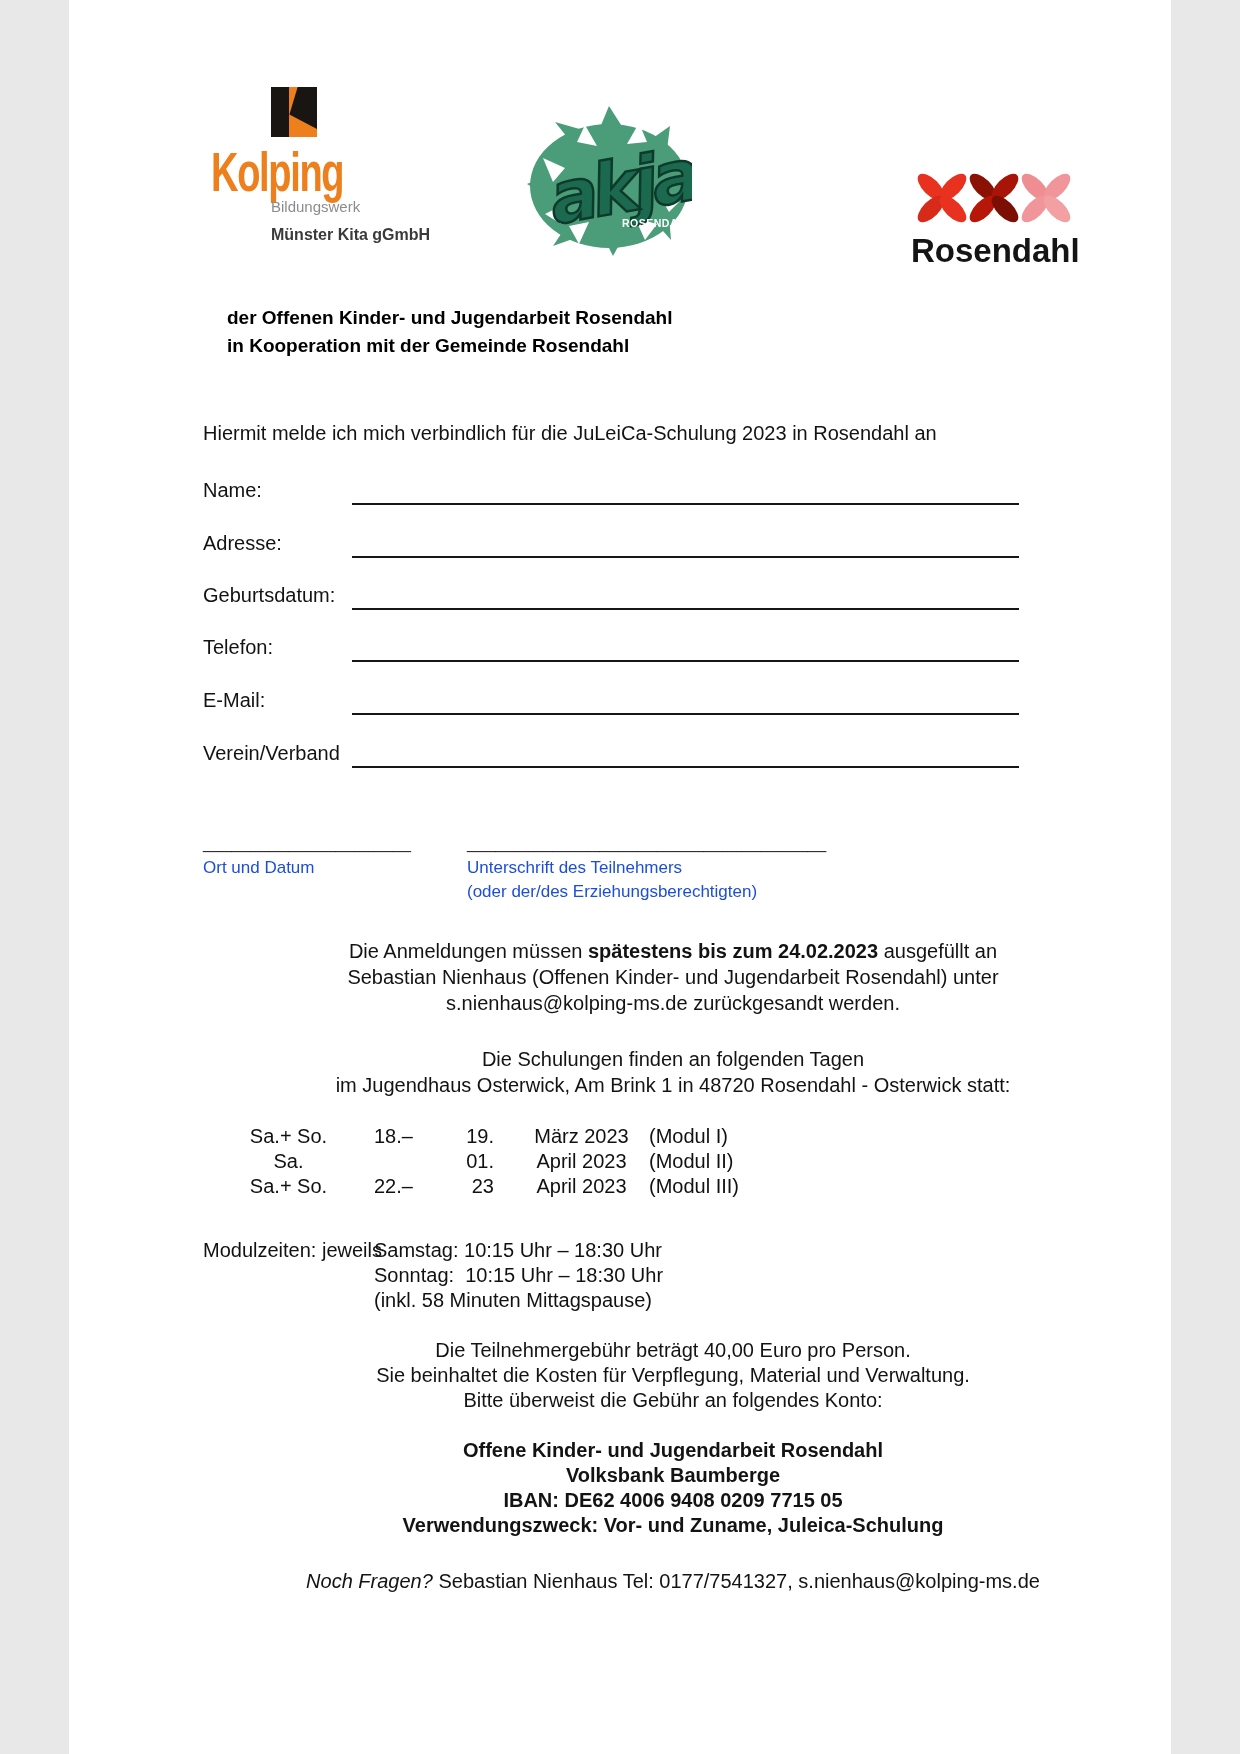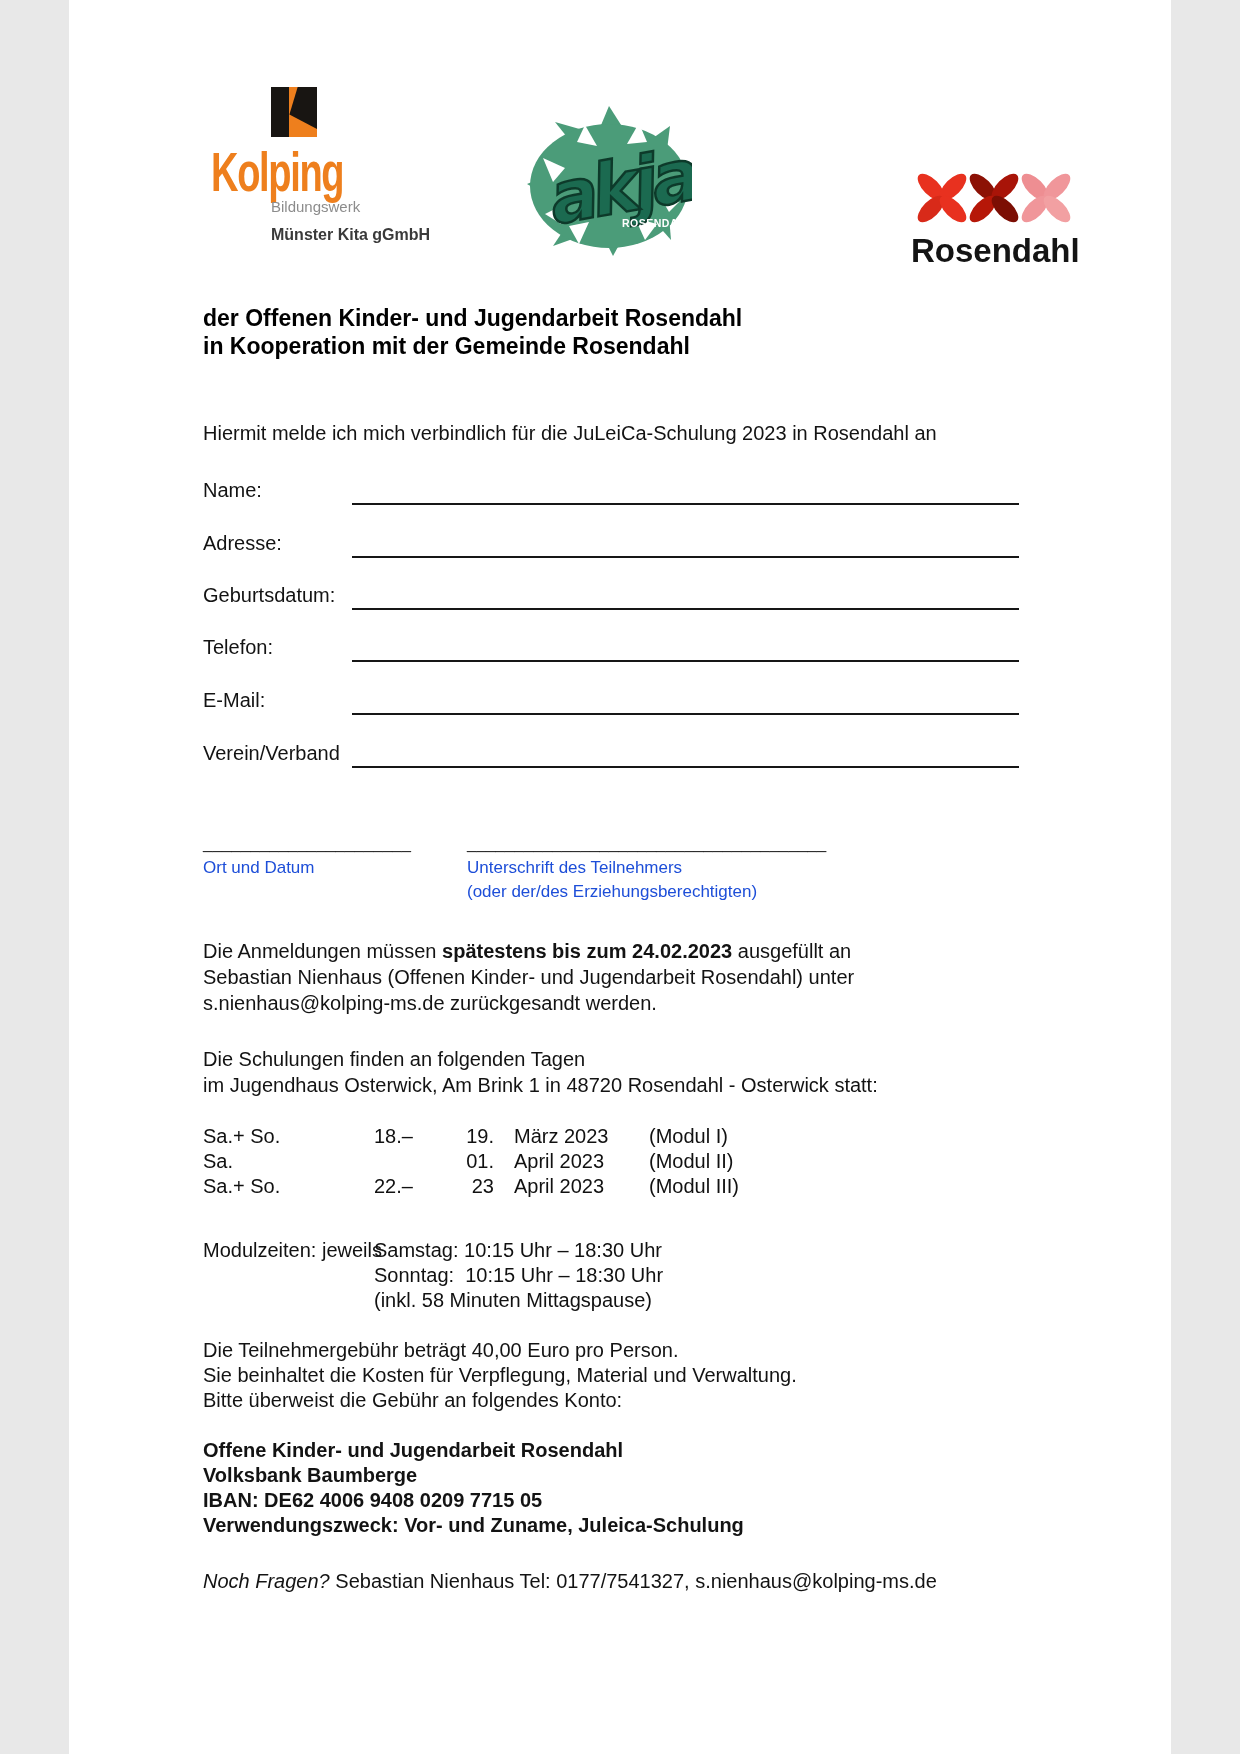--- a/index.html
+++ b/index.html
@@ -18,35 +18,35 @@
   .kolping-sub1 { position:absolute; left:202px; top:198px; font-size:15px; color:#8c8c8c; line-height:17px; }
   .kolping-sub2 { position:absolute; left:202px; top:226px; font-size:16px; font-weight:bold; color:#3a3a3a; line-height:18px; }
   
   .akja-svg { position:absolute; left:458px; top:106px; }
   
   .rosendahl-svg { position:absolute; left:842px; top:166px; }
   .rosendahl-word { position:absolute; left:842px; top:232px; font-size:33px; font-weight:bold; color:#141414; letter-spacing:0px; }
   
   .title-block { position:absolute; left:134px; top:304px; width:900px; }
   .title-block h1 { margin:0 0 4px 0; font-size:30px; line-height:36px; font-weight:bold; color:#000; }
-  .title-sub { font-size:23px; line-height:28px; font-weight:bold; color:#000; }
+  .title-sub { font-size:19px; line-height:28px; font-weight:bold; color:#000;margin-left:24px; }
   
   .txt { font-size:20px; line-height:26px; color:#131313; }
   .intro { position:absolute; left:134px; top:420px; width:900px; }
   
   .field-row { position:absolute; left:134px; width:816px; height:31px; display:flex; align-items:flex-end; }
   .field-label { min-width:149px; font-size:20px; padding-bottom:3px; color:#131313; }
   .field-line { flex:1; border-bottom:2px solid #161616; height:100%; }
   
   .sig-col { position:absolute; top:834px; }
   .sig-underscores { font-size:17px; line-height:20px; color:#222; white-space:nowrap; }
   .sig-label { font-size:17px; line-height:24px; color:#1d4ed8; margin-top:2px; }
   
   .para { position:absolute; left:134px; width:940px; }
-  .para div { white-space:pre; }
+  .para div { white-space:pre;text-align:center; }
   .b { font-weight:bold; }
   .i { font-style:italic; }
   .bank { font-weight:bold; }
   
   .sched-row { display:flex; font-size:20px; line-height:25px; }
   .sc-day { width:171px; }
   .sc-nums { width:120px; display:flex; justify-content:space-between; }
   .sc-month { margin-left:20px; width:135px; }
   .mz-row { display:flex; font-size:20px; line-height:25px; }
   .mz-label { width:171px; }

